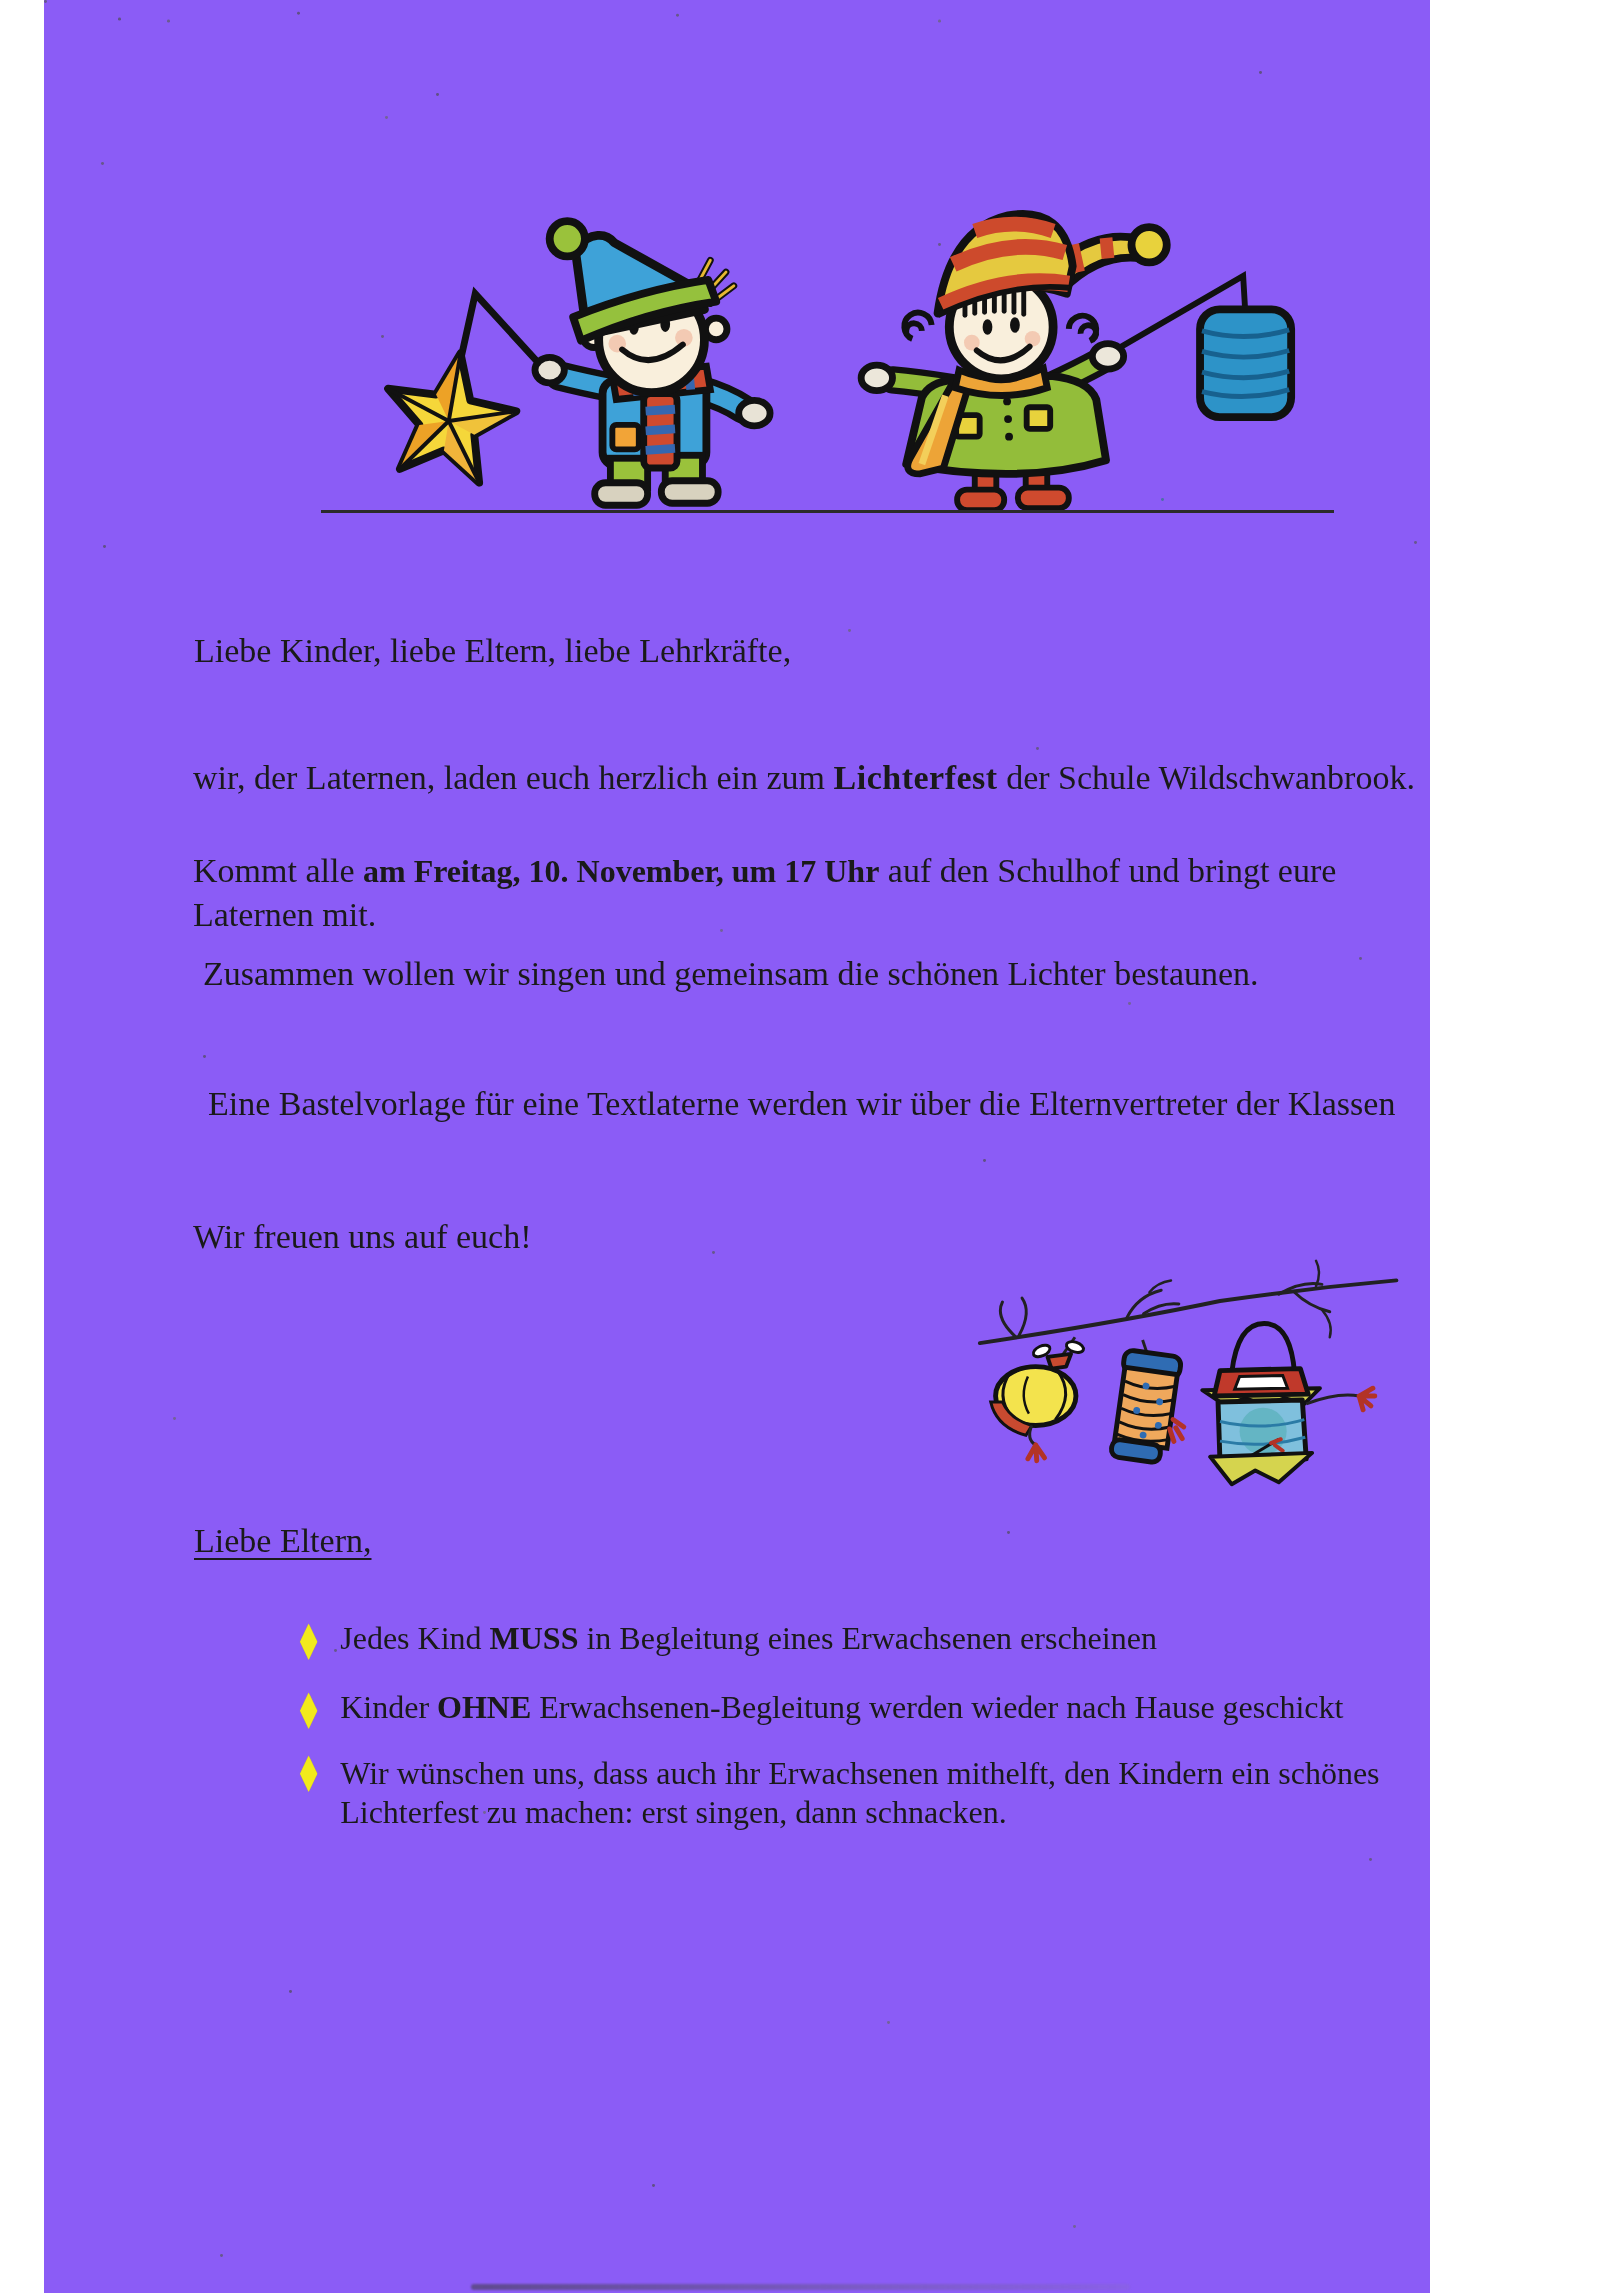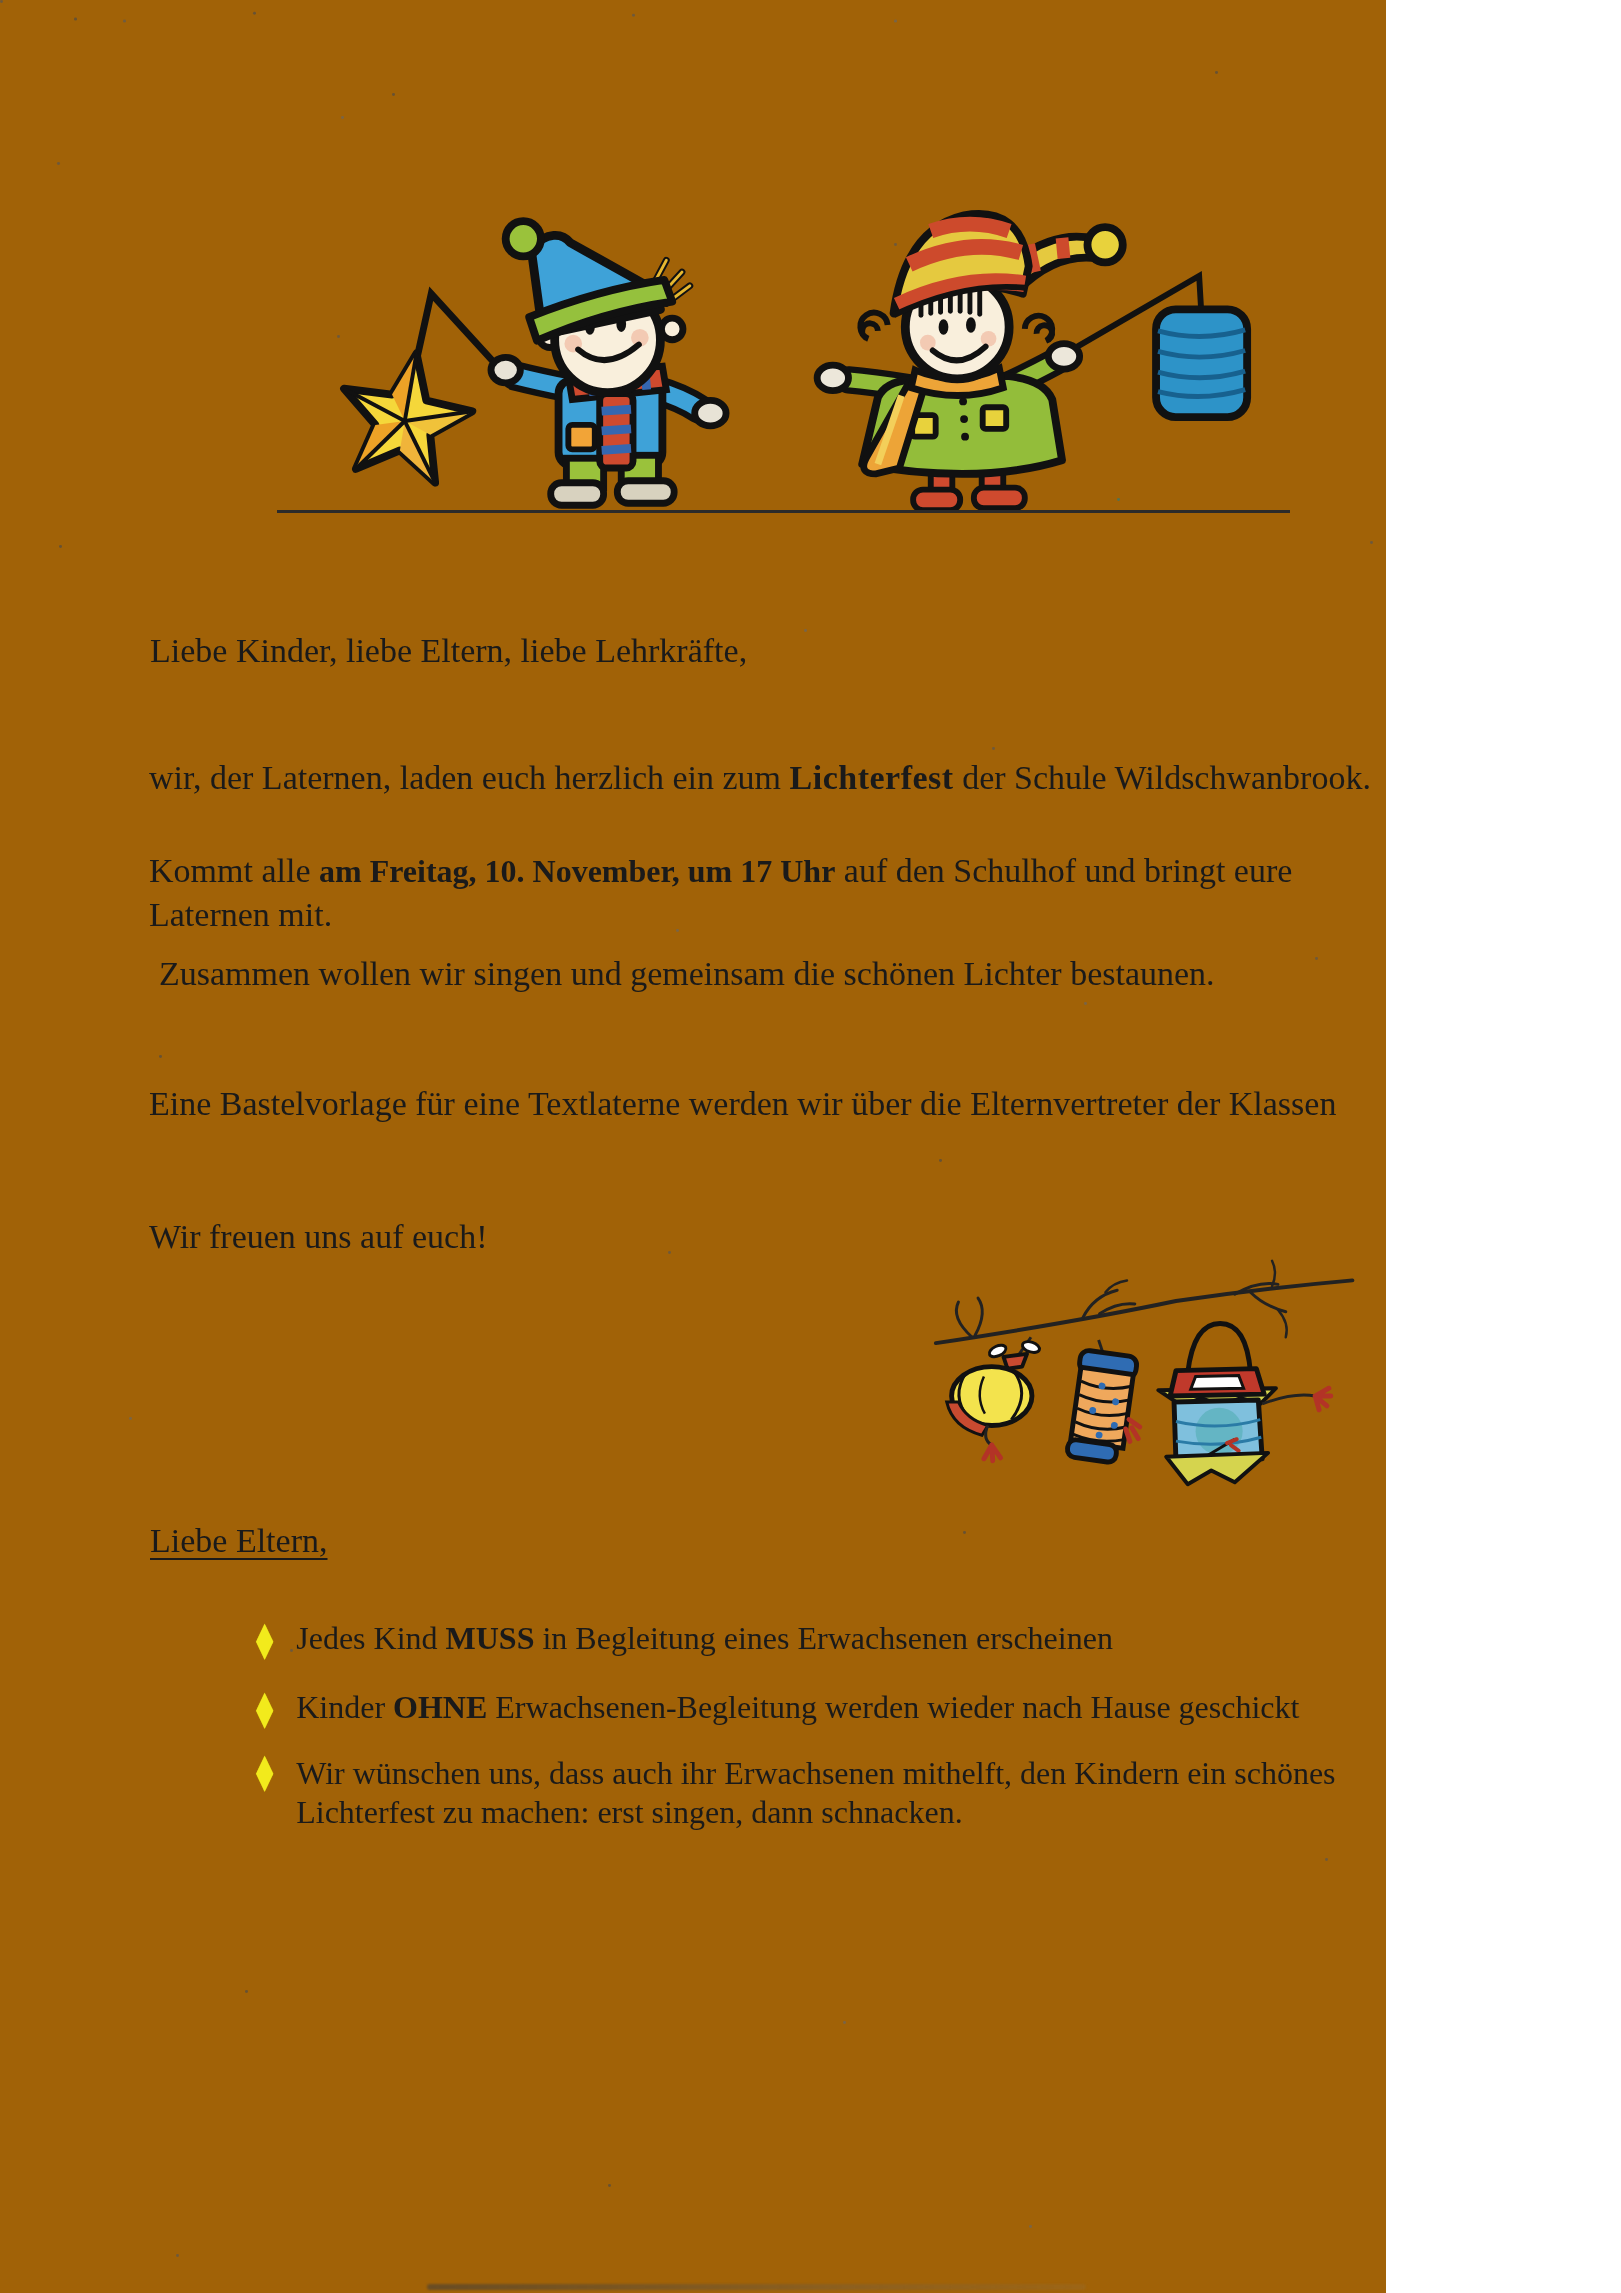--- a/index.html
+++ b/index.html
@@ -1,27 +1,27 @@
 <!DOCTYPE html>
 <html><head>
 <meta charset="utf-8">
 <style>
   html,body{margin:0;padding:0;background:#ffffff;}
   .page{
-    position:relative;width:1386px;height:2294px;background:#a16207;
-    font-family:"Liberation Serif","DejaVu Serif",serif;color:#1a1a1a;overflow:hidden;
+    position:relative;width:1386px;height:2294px;background:#8b5cf6;
+    font-family:"Liberation Serif","DejaVu Serif",serif;color:#1a1a1a;overflow:hidden;margin-left:44px;
   }
   .txt{position:absolute;font-size:34px;white-space:nowrap;}
   .greeting{left:150px;top:598px;}
   .invite{left:149px;top:725px;}
   .invite .event{font-size:34px;font-weight:bold;letter-spacing:0.5px;}
   .when{left:149px;top:815px;line-height:43px;}
   .when b{font-size:32px;}
   .together{left:159px;top:921px;}
-  .craft1{left:149px;top:1051px;}
+  .craft1{left:164px;top:1051px;}
   .craft2{left:149px;top:1120px;}
   .closing{left:149px;top:1184px;text-align:center;}
   .parents{left:150px;top:1488px;text-decoration:underline;text-underline-offset:5.9px;text-decoration-thickness:2px;}
   .divider{position:absolute;left:277px;top:510px;width:1013px;height:2.9px;background:#2b2b2b;}
   .bullet{position:absolute;left:249px;display:flex;gap:15.7px;font-size:32px;line-height:39px;}
   .bullet .diamond{
     color:#f2ea1c;font-size:41px;line-height:39px;display:inline-block;
     transform:scaleX(.55) scaleY(1.15);transform-origin:center;
     text-shadow:0 0 1px #c9bf00;flex:0 0 auto;
   }

